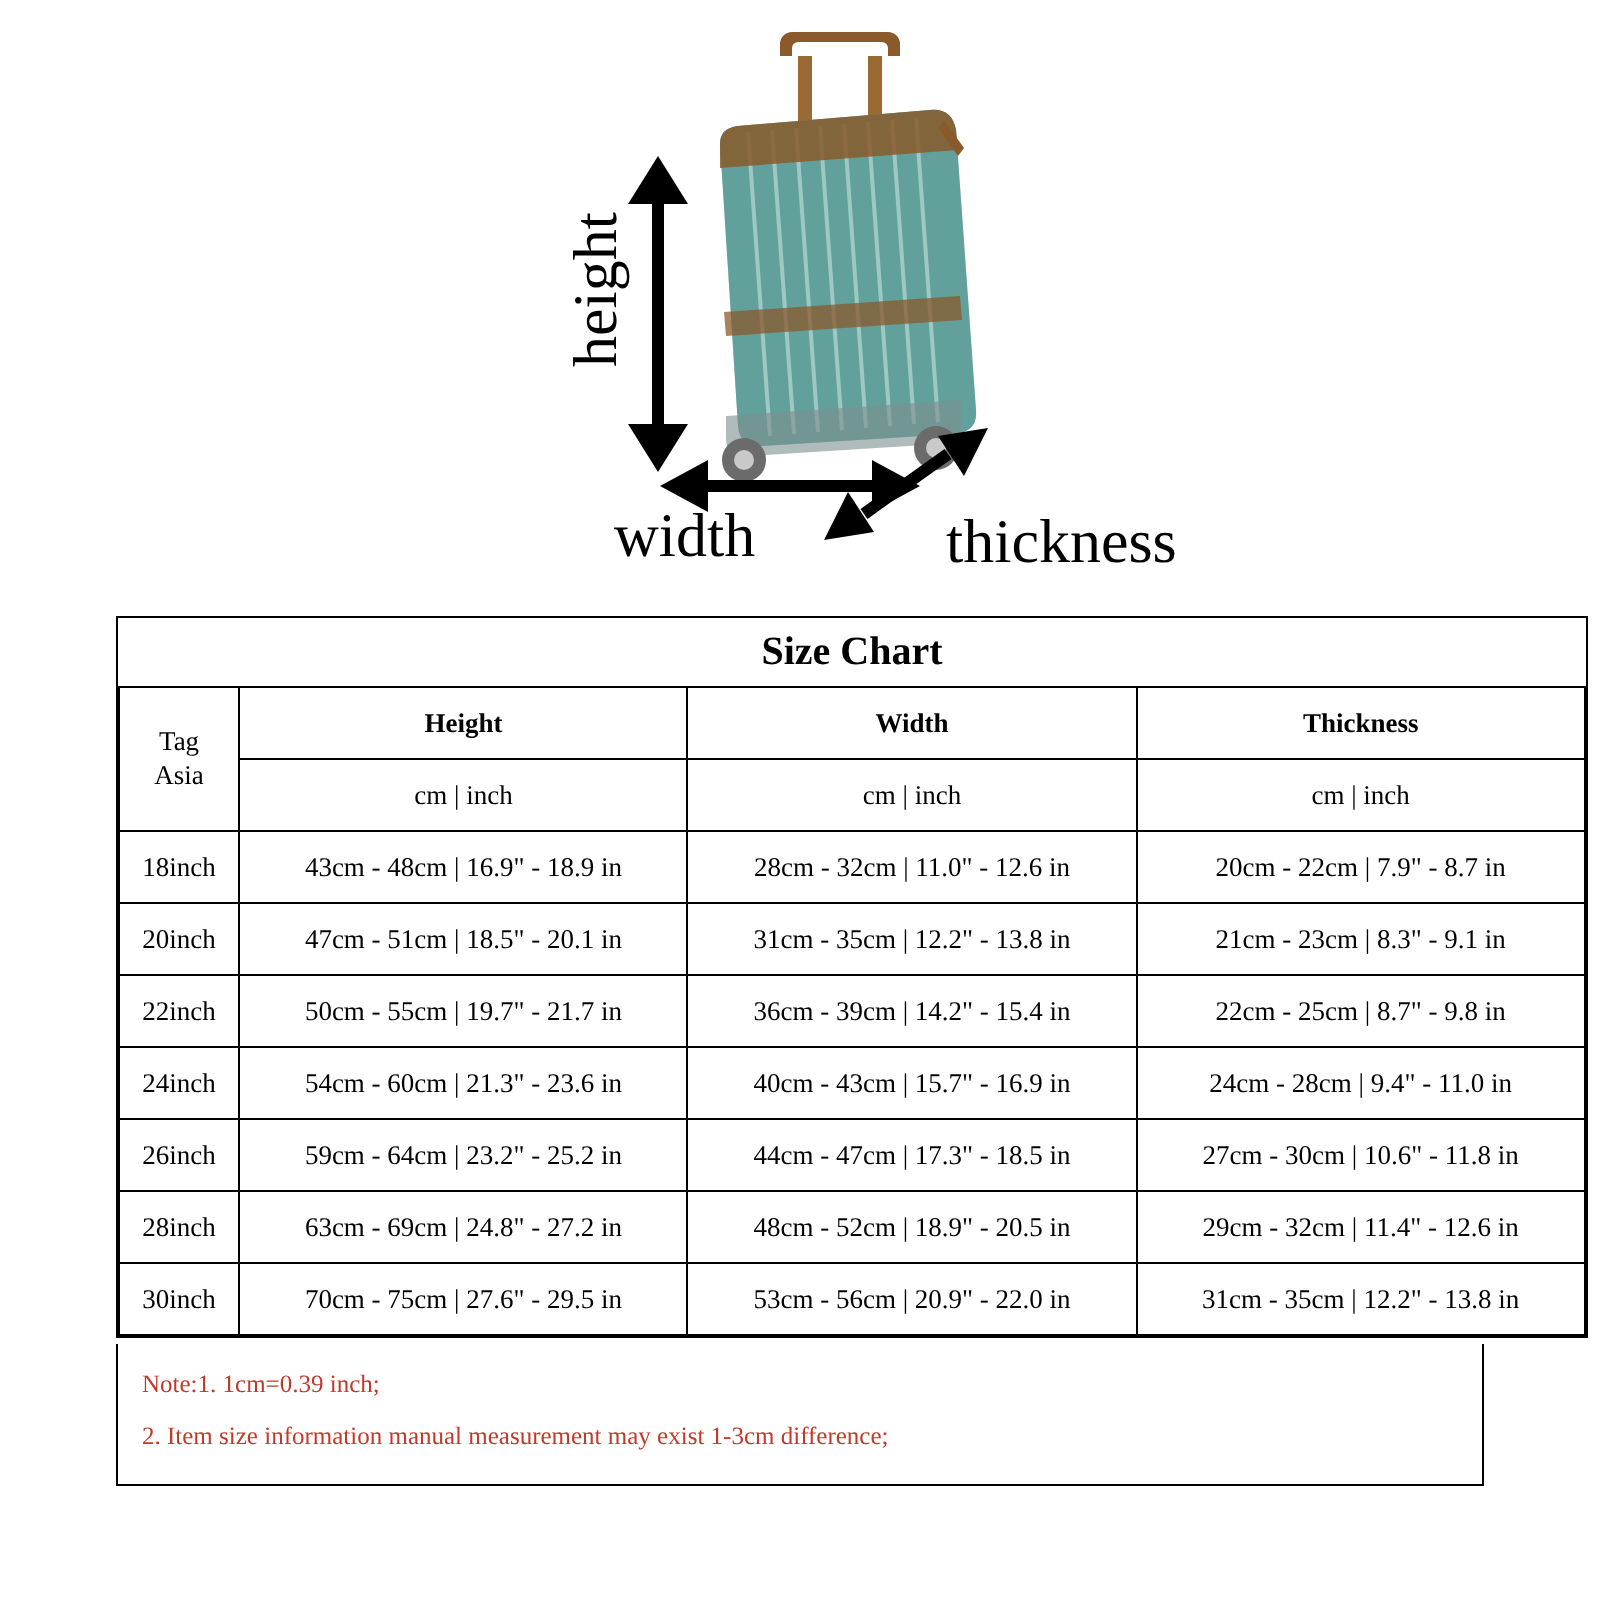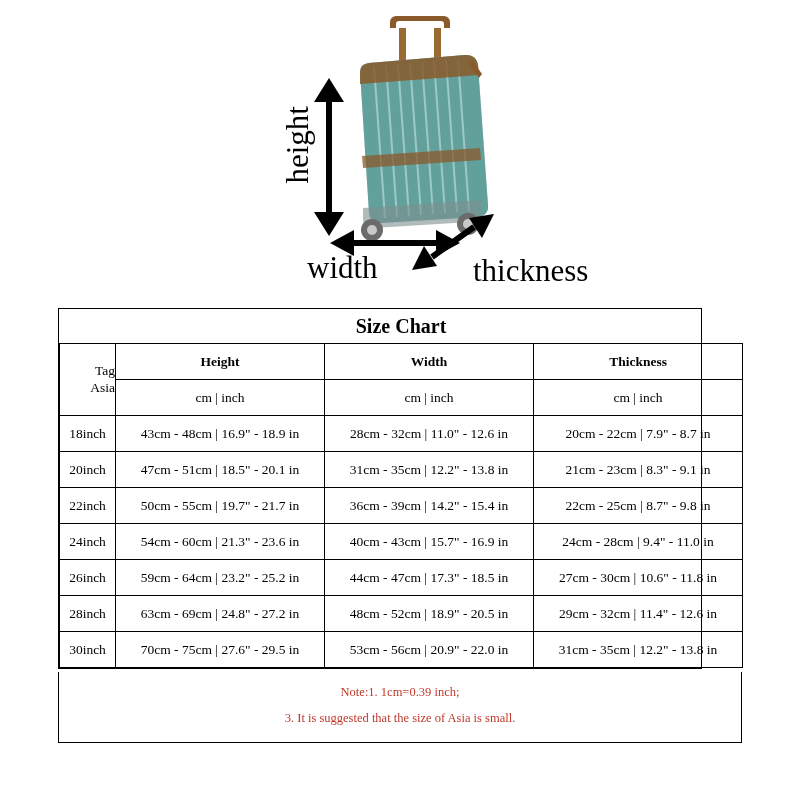--- a/index.html
+++ b/index.html
@@ -55,21 +55,21 @@
     left: 473px;
     top: 253px;
     font-size: 31px;
   }
 
   
   .chart-box {
     position: absolute;
     left: 58px;
     top: 308px;
-    width: 644px;
+    width: 736px;
     border: 1px solid #000;
     box-sizing: border-box;
   }
   table.size-chart {
     border-collapse: collapse;
     width: 100%;
     table-layout: fixed;
   }
   table.size-chart td, table.size-chart th {
     border: 1px solid #000;
@@ -87,21 +87,21 @@
     font-weight: bold;
     height: 34px;
   }
   table.size-chart th {
     font-weight: bold;
   }
   .tagsize-cell {
     font-size: 13.5px;
     line-height: 1.05;
   }
-  .tagsize-cell div { padding: 1px 0; text-align: right; }
+  .tagsize-cell div { padding: 1px 0; }
 
   .unit-row td { font-weight: normal; font-size: 13px; }
 
   .col-tag { width: 56px; }
   .col-h   { width: 209px; }
   .col-w   { width: 209px; }
   .col-t   { width: 209px; }
 
   
   .notes {
@@ -112,21 +112,20 @@
     border: 1px solid #000;
     border-top: none;
     box-sizing: border-box;
     padding: 8px 12px 10px 12px;
     color: #c0392b;
     font-size: 12.5px;
     font-family: "Liberation Serif", serif;
   }
   .notes div {
     padding: 5px 0 6px 0;
-    text-align: center;
   }
 </style>
 </head>
 <body>
 
 <div class="illustration">
 
   <div class="suitcase-wrap">
     <svg width="180" height="245" viewBox="0 0 180 245" xmlns="http://www.w3.org/2000/svg">
 
@@ -261,14 +260,14 @@
         <td>70cm - 75cm | 27.6" - 29.5 in</td>
         <td>53cm - 56cm | 20.9" - 22.0 in</td>
         <td>31cm - 35cm | 12.2" - 13.8 in</td>
       </tr>
     </tbody>
   </table>
 </div>
 
 <div class="notes">
   <div>Note:1.    1cm=0.39 inch;</div>
-  <div>3.  It is suggested that the size of Asia is small.</div>
+  <div>2.  Item size information manual measurement may exist 1-3cm difference;</div>
 </div>
 
 </body></html>

